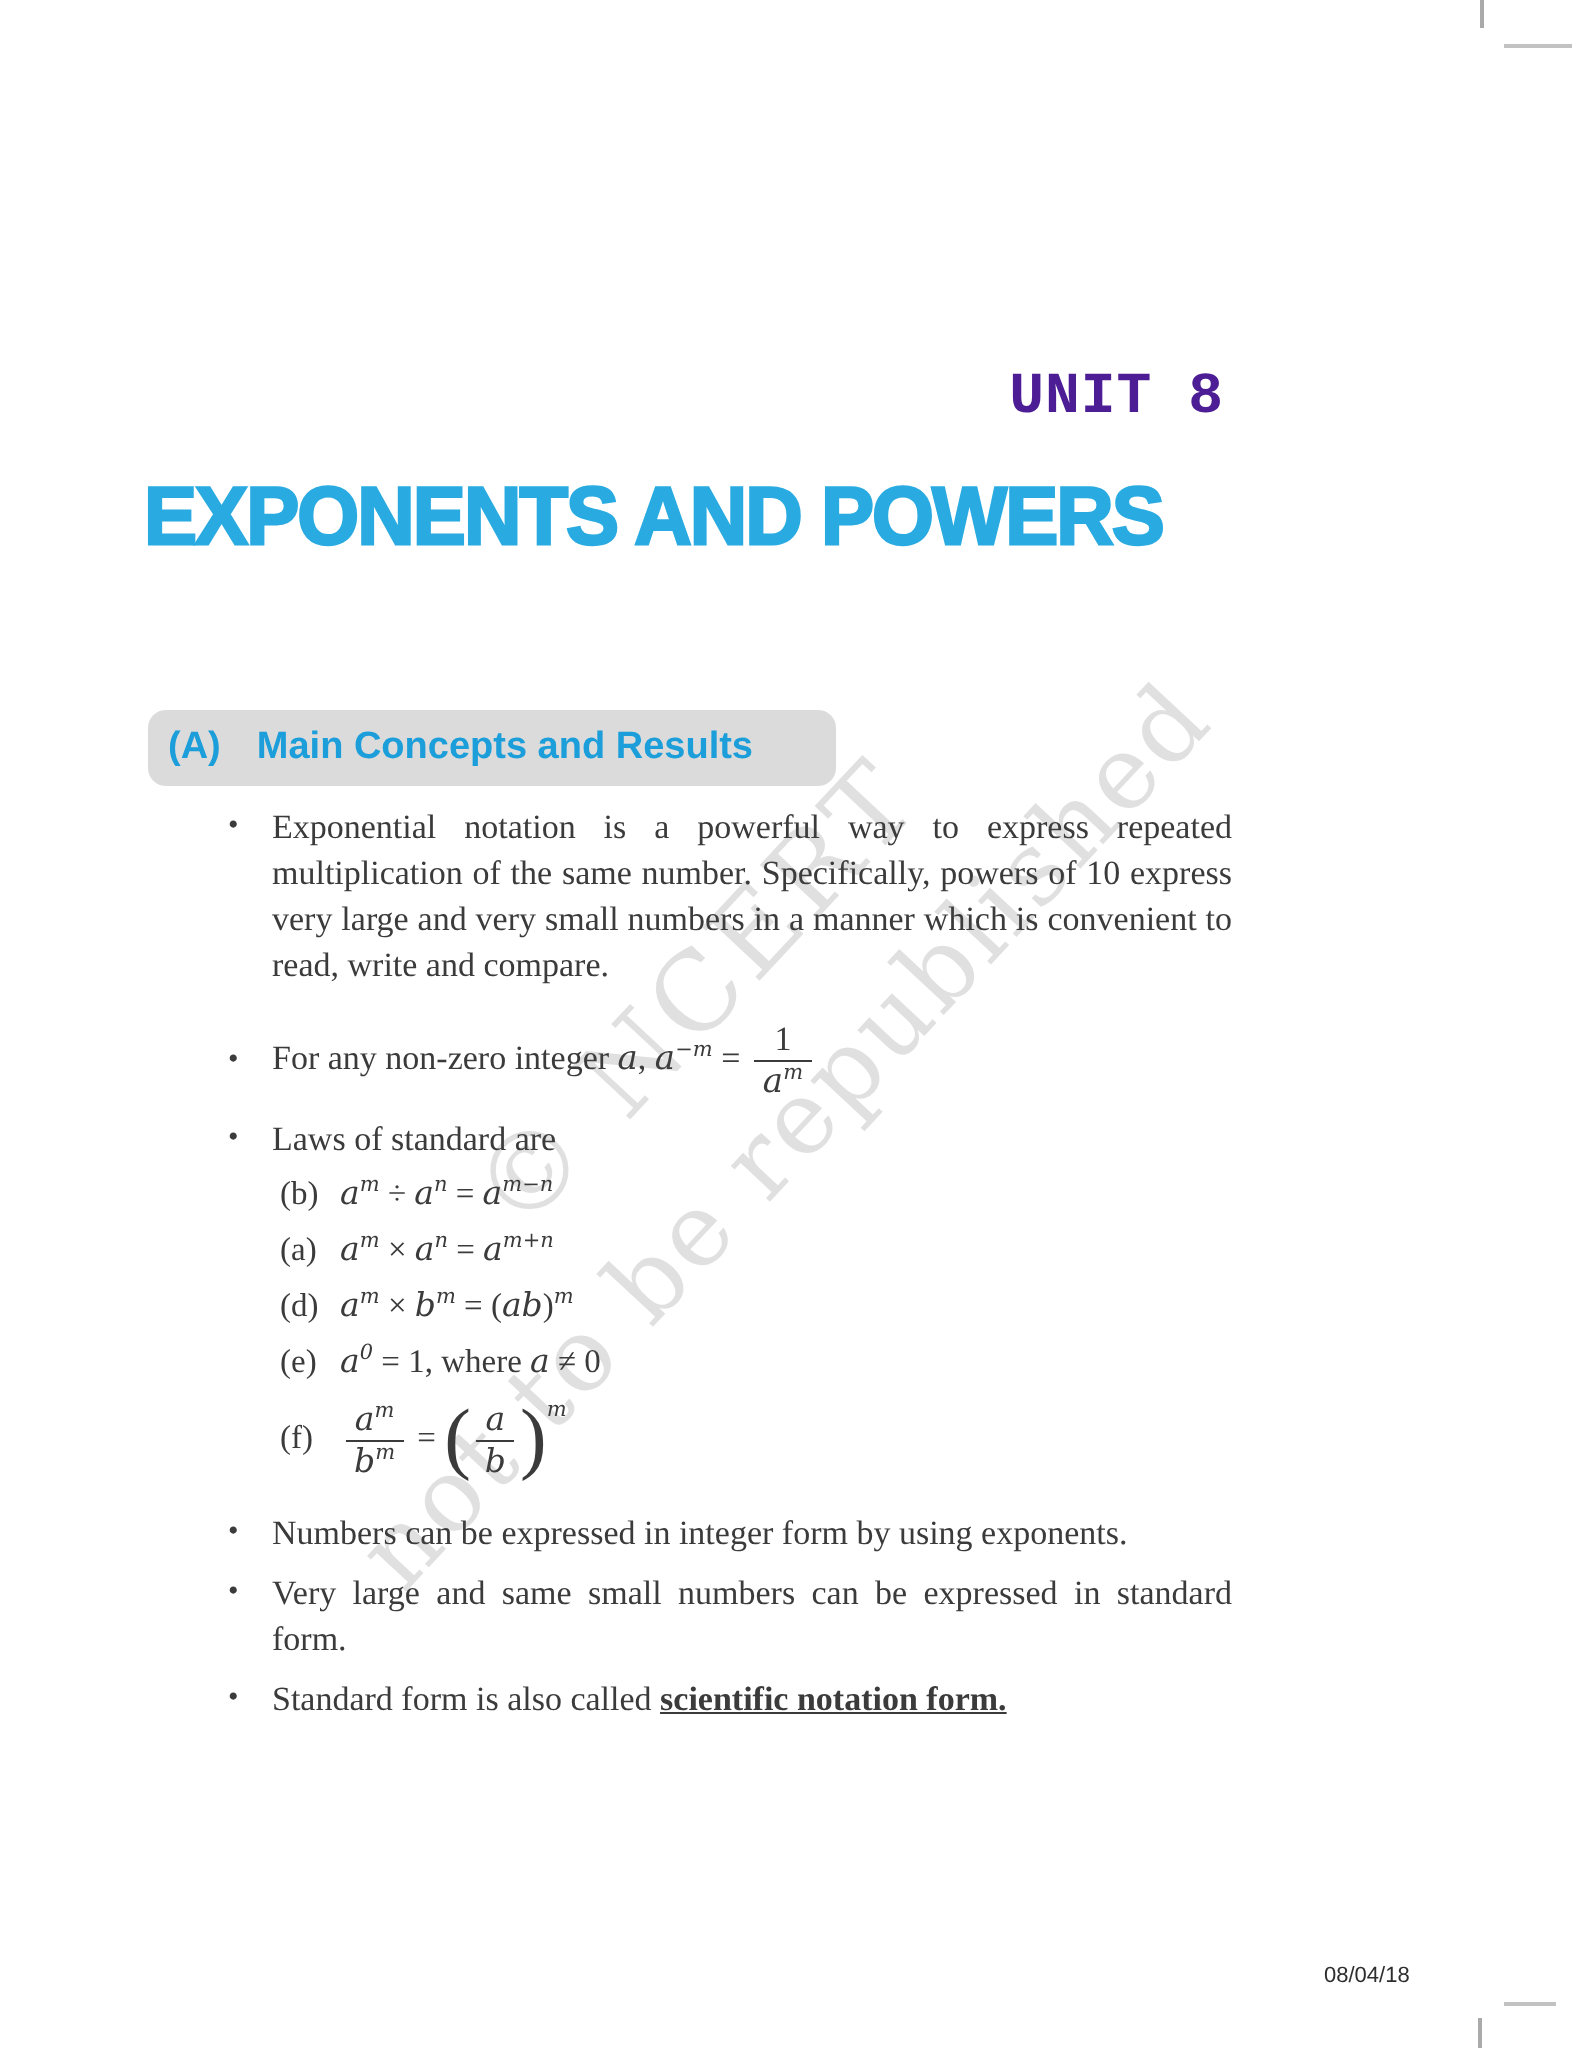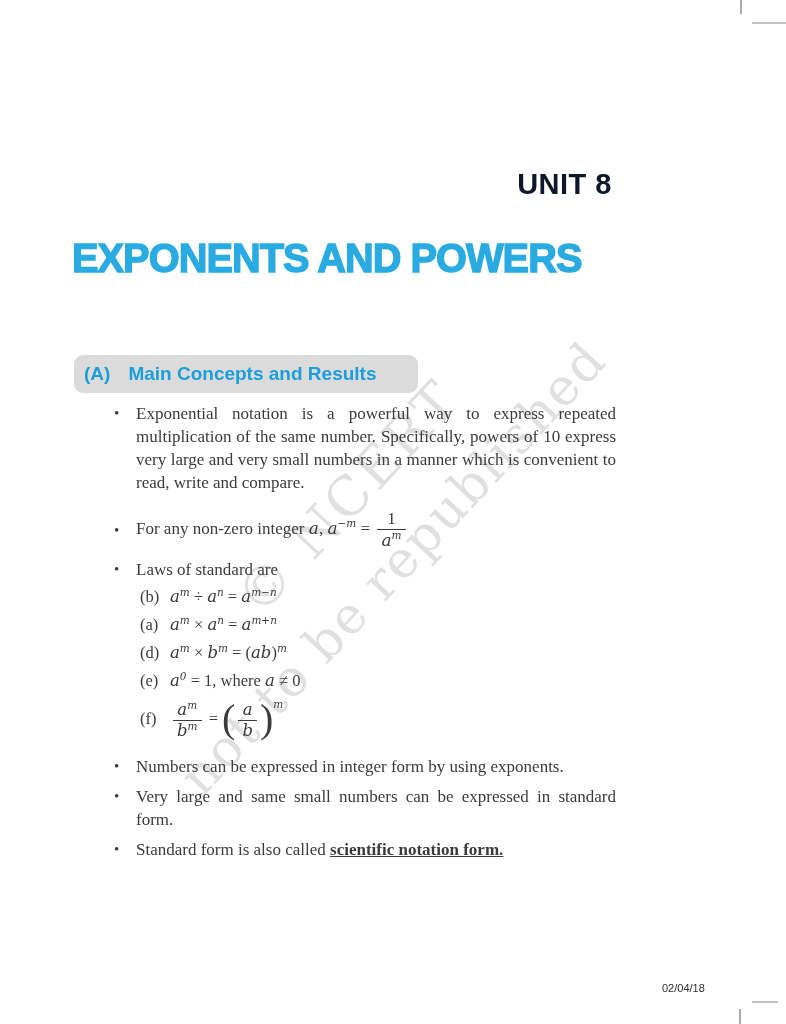--- a/index.html
+++ b/index.html
@@ -26,23 +26,23 @@
     color:rgba(70,70,70,0.17);
     white-space:nowrap;
     transform-origin:0 0;
     pointer-events:none;
     z-index:6;
   }
   .wm1 { left:224px; top:584px; font-size:54px; letter-spacing:3px; transform:rotate(-47deg); }
   .wm2 { left:168px; top:766px; font-size:51px; letter-spacing:2px; transform:rotate(-47deg); }
 
   .unit {
-    position:absolute; top:168px; right:174px;
-    font-family:Liberation Sans, sans-serif;
-    font-weight:bold; font-size:29px; color:#0f172a;
+    position:absolute; top:182px; right:174px;
+    font-family:Liberation Mono, monospace;
+    font-weight:bold; font-size:29px; color:#4c1d95;
     letter-spacing:0.5px;
     z-index:2;
   }
   .title {
     position:absolute; top:235px; left:72px;
     font-family:"Liberation Sans", sans-serif;
     font-weight:bold; font-size:41px; color:#29abe2;
     -webkit-text-stroke:1.4px #29abe2;
     letter-spacing:-1px;
     transform:scaleX(0.97); transform-origin:left center;
@@ -170,15 +170,15 @@
       <div class="btxt">Very large and same small numbers can be expressed in standard form.</div>
     </div>
 
     <div class="b b6">
       <span class="marker">•</span>
       <div class="btxt"><span>Standard form is also called </span><span class="bold">scientific notation form.</span></div>
     </div>
 
   </div>
 
-  <div class="footer-date">02/04/18</div>
+  <div class="footer-date">08/04/18</div>
 
 </div>
 
 </body></html>

